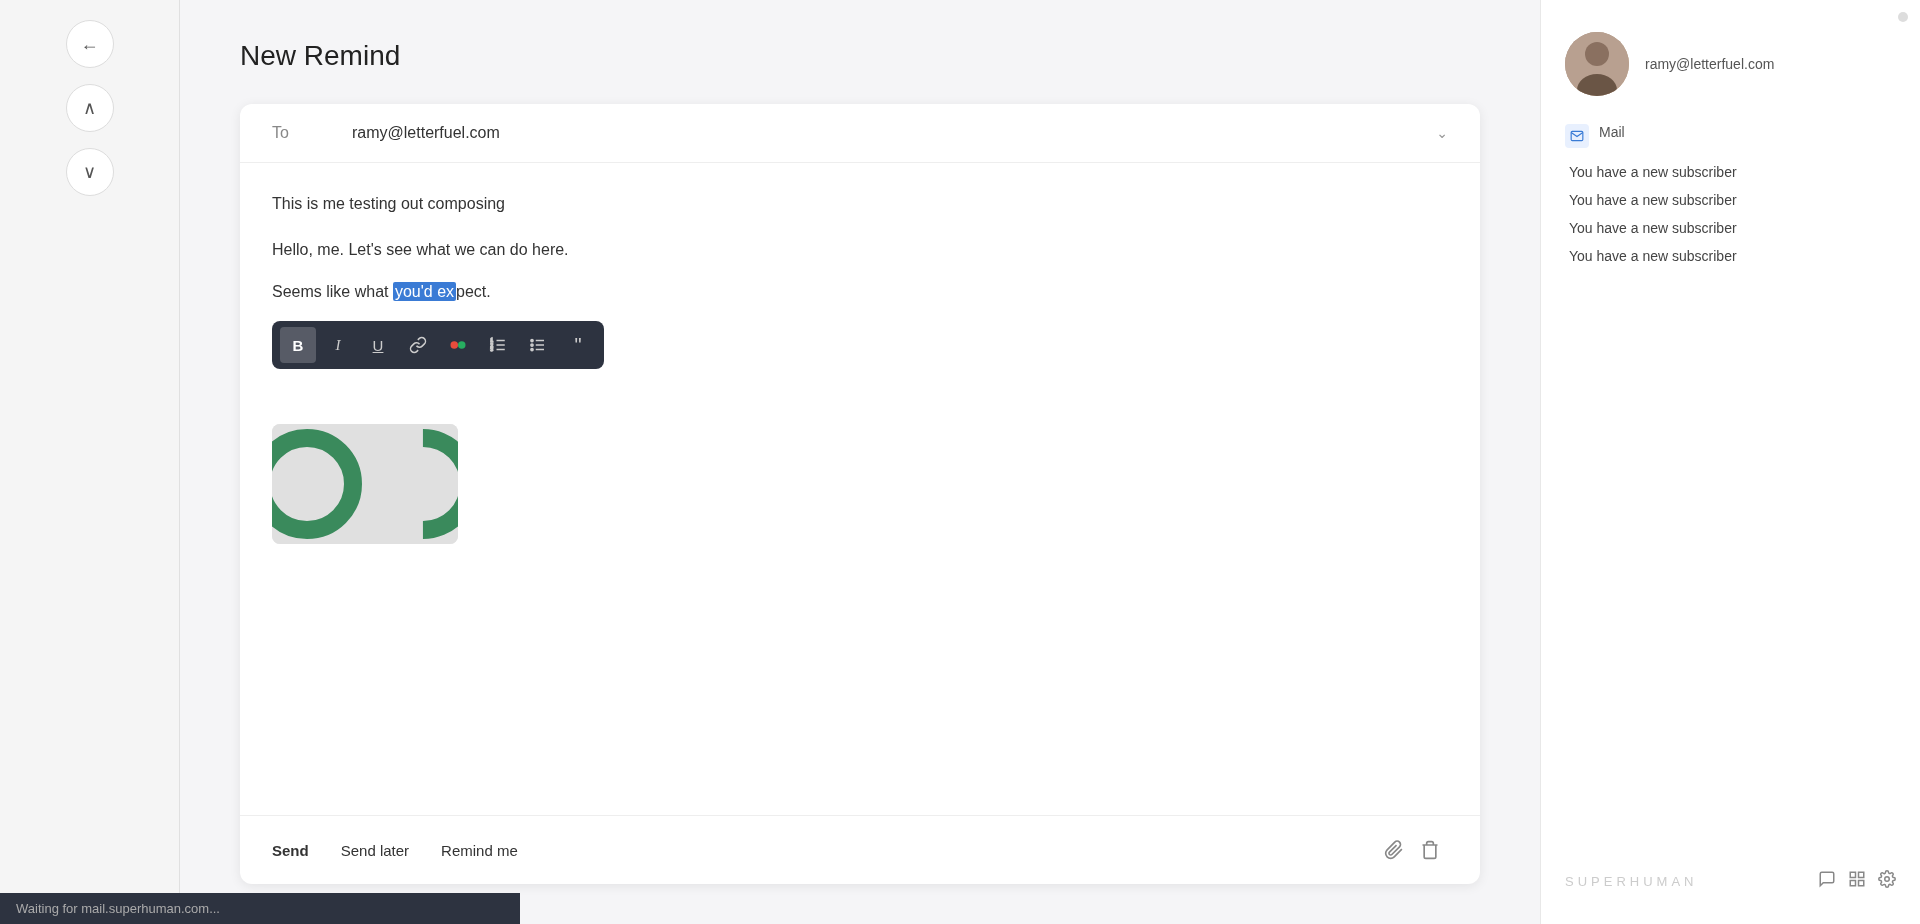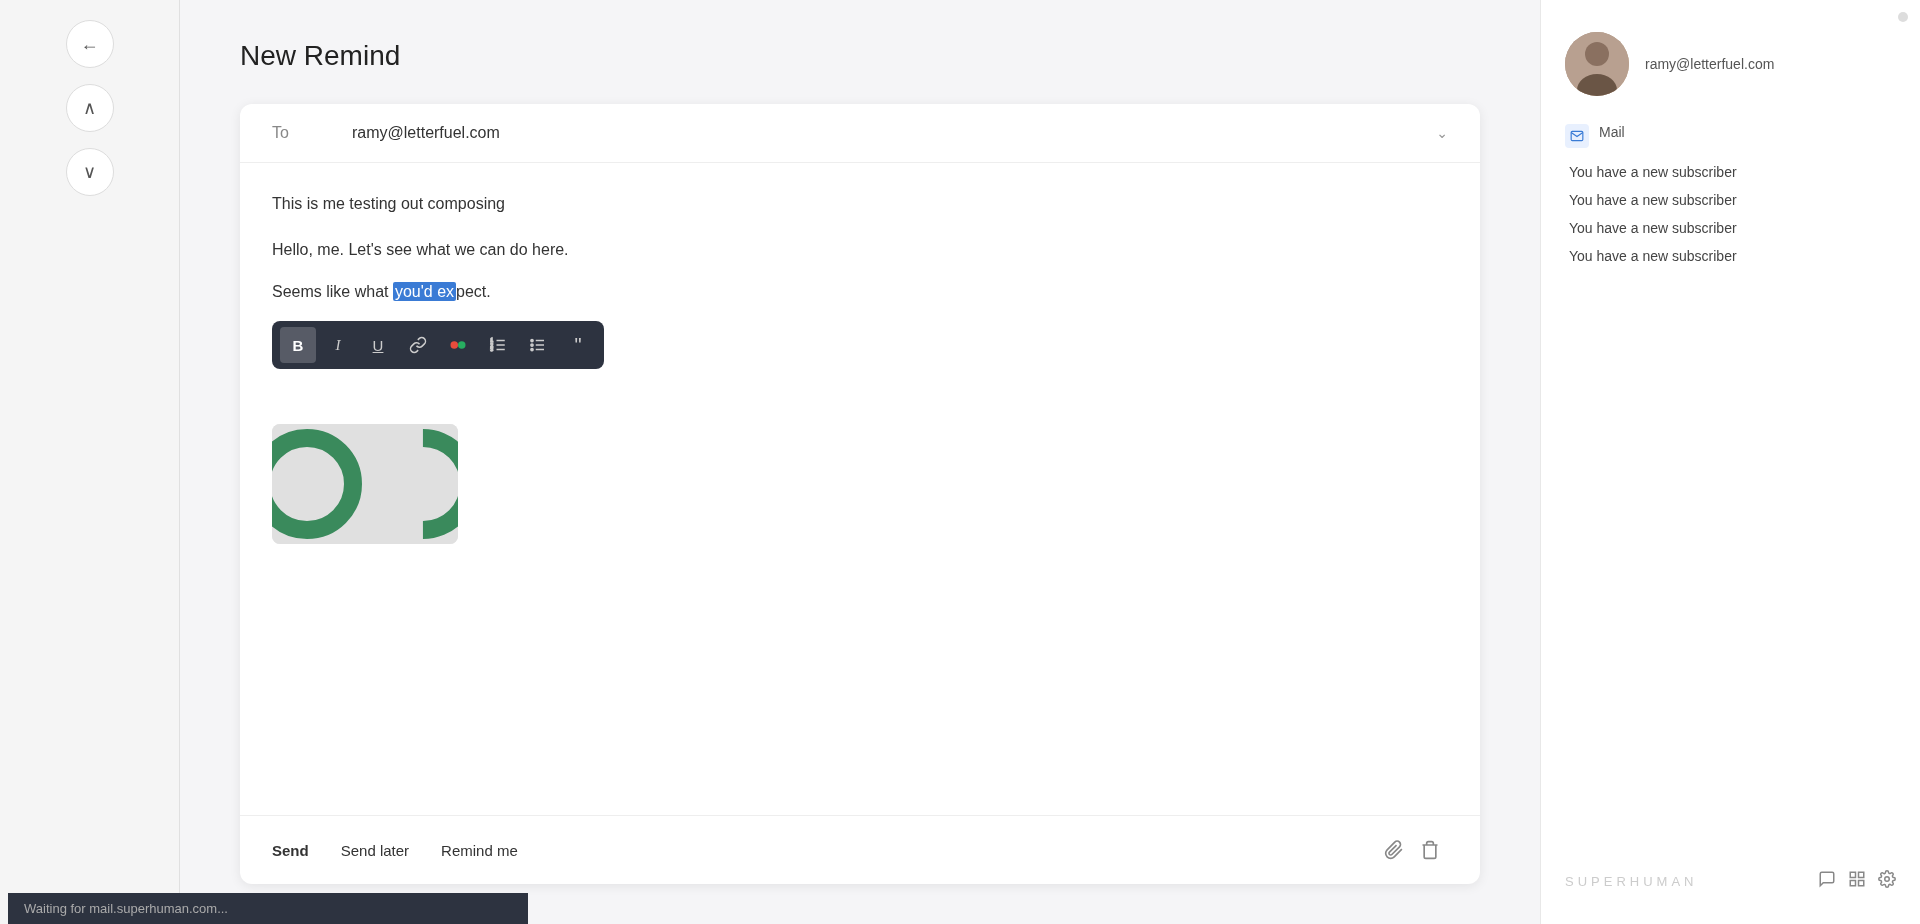--- a/index.html
+++ b/index.html
@@ -304,21 +304,21 @@
     }
     .notification-item {
       font-size: 14px;
       color: #444;
     }
 
     
     .bottom-bar {
       position: fixed;
       bottom: 0;
-      left: 8px;
+      left: 0;
       width: 520px;
       background: #2d3340;
       color: #aaa;
       font-size: 13px;
       padding: 8px 16px;
       display: flex;
       align-items: center;
     }
 
     

